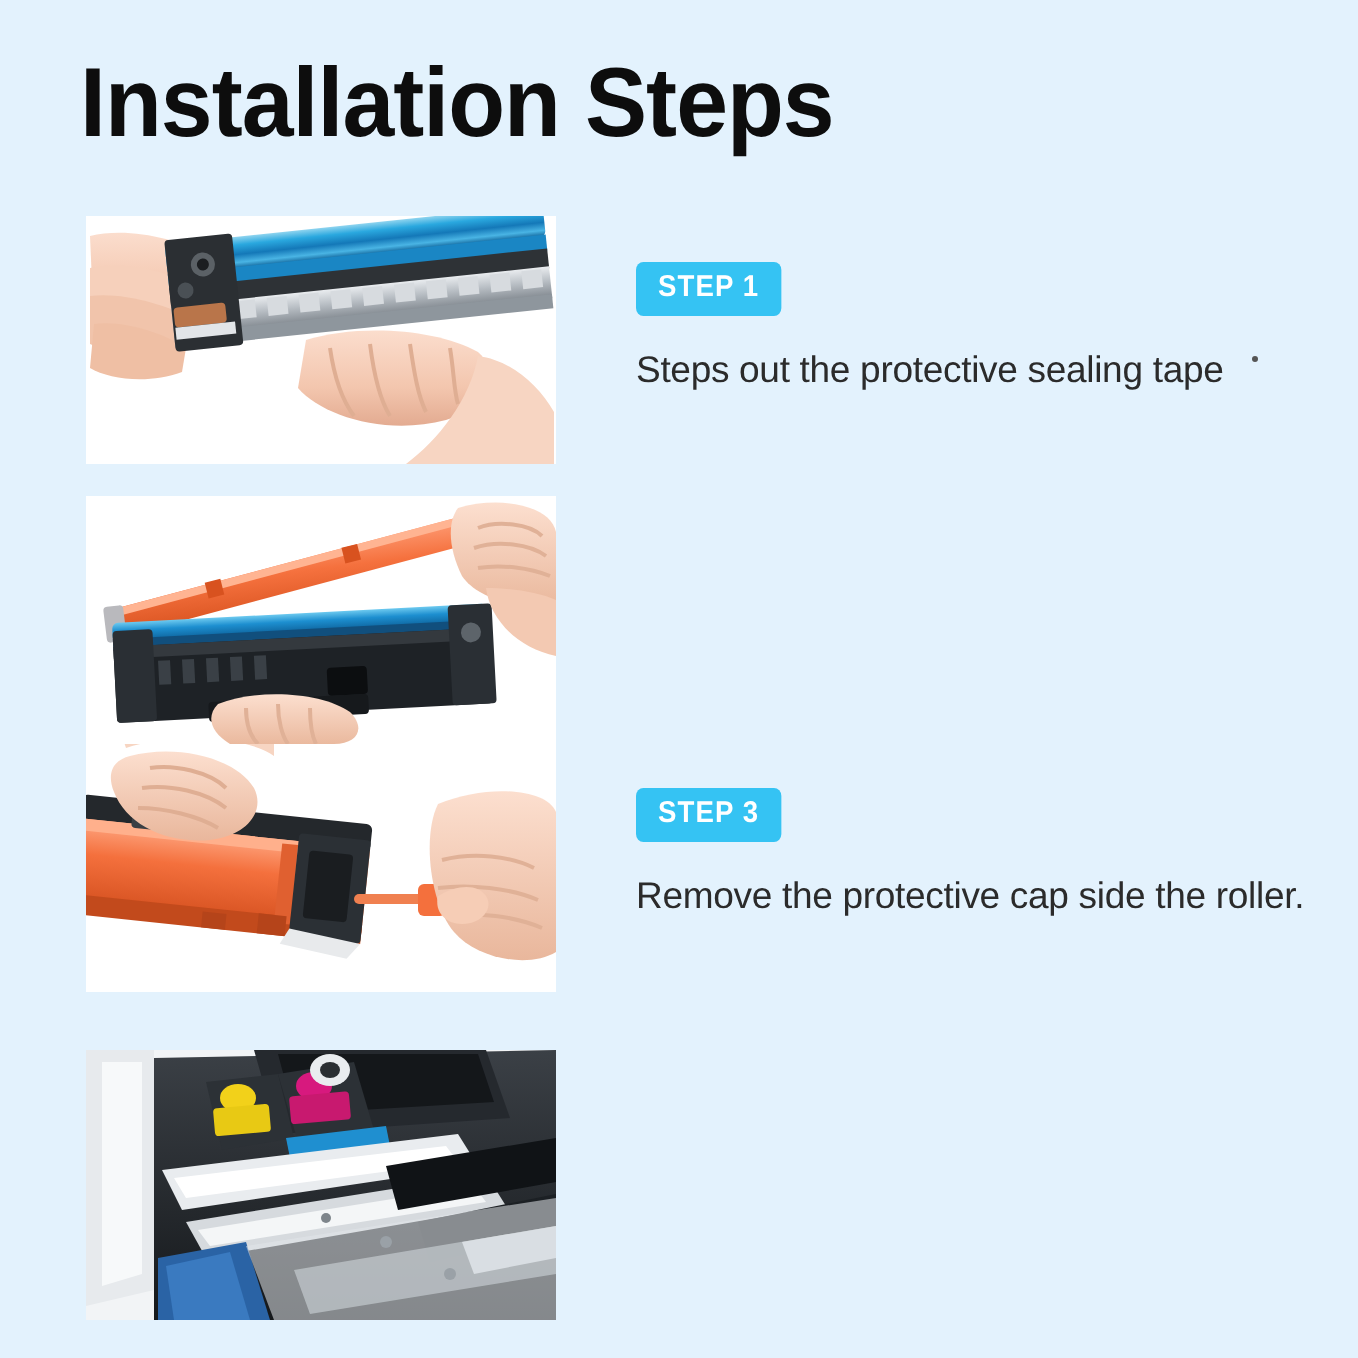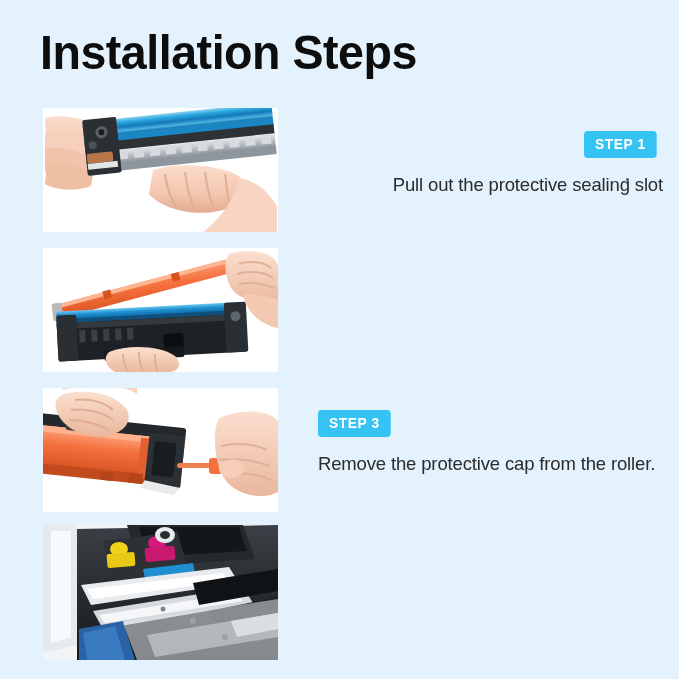--- a/index.html
+++ b/index.html
@@ -35,23 +35,23 @@
     position: absolute;
     left: 0;
     top: 108px;
     width: 679px;
   }
   .step-row {
     position: absolute;
     left: 43px;
     width: 600px;
   }
-  .step-row.r1 { top: 0px;   height: 124px; text-align: right; }
+  .step-row.r1 { top: 0px;   height: 124px; }
   .step-row.r2 { top: 140px; height: 124px; }
-  .step-row.r3 { top: 280px; height: 124px; }
+  .step-row.r3 { top: 264px; height: 124px; }
   .step-row.r4 { top: 417px; height: 135px; }
 
   
   .photo {
     position: absolute;
     left: 0;
     top: 0;
     width: 235px;
     height: 124px;
     background: #ffffff;
@@ -173,21 +173,21 @@
           <path d="M122 66 C 124 80, 128 92, 134 100" stroke="#dfae93" stroke-width="2" fill="none"></path>
           <path d="M142 64 C 144 80, 147 92, 152 100" stroke="#dfae93" stroke-width="2" fill="none"></path>
           <path d="M162 64 C 164 78, 166 90, 170 98" stroke="#dfae93" stroke-width="2" fill="none"></path>
           <path d="M182 66 C 184 78, 184 88, 186 94" stroke="#dfae93" stroke-width="2" fill="none"></path>
           <path d="M196 70 C 212 72, 226 84, 234 98 L 234 124 L 160 124 C 176 112, 192 92, 196 70 Z" fill="#f7d5c2"></path>
         </g>
       </svg>
     </div>
     <div class="step-text-col">
       <div class="step-badge">STEP 1</div>
-      <div class="step-desc">Pull out the protective sealing slot</div>
+      <div class="step-desc">Steps out the protective sealing tape</div>
     </div>
   </div>
 
   <div class="step-row r2">
     <div class="photo">
       <svg viewBox="0 0 235 124" preserveAspectRatio="none">
         <defs>
           <linearGradient id="orange2" x1="0" y1="0" x2="0" y2="1">
             <stop offset="0%" stop-color="#ffa07a"></stop>
             <stop offset="45%" stop-color="#f5713e"></stop>
@@ -298,21 +298,21 @@
           <path d="M176 30 C 200 20, 230 22, 235 34 L 235 104 C 222 112, 196 108, 184 94 C 172 80, 168 46, 176 30 Z" fill="url(#skin3)"></path>
           <path d="M178 58 C 194 54, 212 56, 224 62" stroke="#e0b197" stroke-width="2" fill="none"></path>
           <path d="M176 72 C 192 70, 212 72, 226 78" stroke="#e0b197" stroke-width="2" fill="none"></path>
           <path d="M180 86 C 196 84, 214 86, 228 92" stroke="#e0b197" stroke-width="2" fill="none"></path>
           <path d="M176 76 C 186 70, 196 70, 200 76 C 204 82, 198 90, 188 90 C 180 90, 174 84, 176 76 Z" fill="#f6cdb6"></path>
         </g>
       </svg>
     </div>
     <div class="step-text-col">
       <div class="step-badge">STEP 3</div>
-      <div class="step-desc">Remove the protective cap from the roller.</div>
+      <div class="step-desc">Remove the protective cap side the roller.</div>
     </div>
   </div>
 
   <div class="step-row r4">
     <div class="photo">
       <svg viewBox="0 0 235 135" preserveAspectRatio="none">
         <defs>
           <linearGradient id="shell4" x1="0" y1="0" x2="1" y2="1">
             <stop offset="0%" stop-color="#f4f6f8"></stop>
             <stop offset="100%" stop-color="#d3d8dd"></stop>

